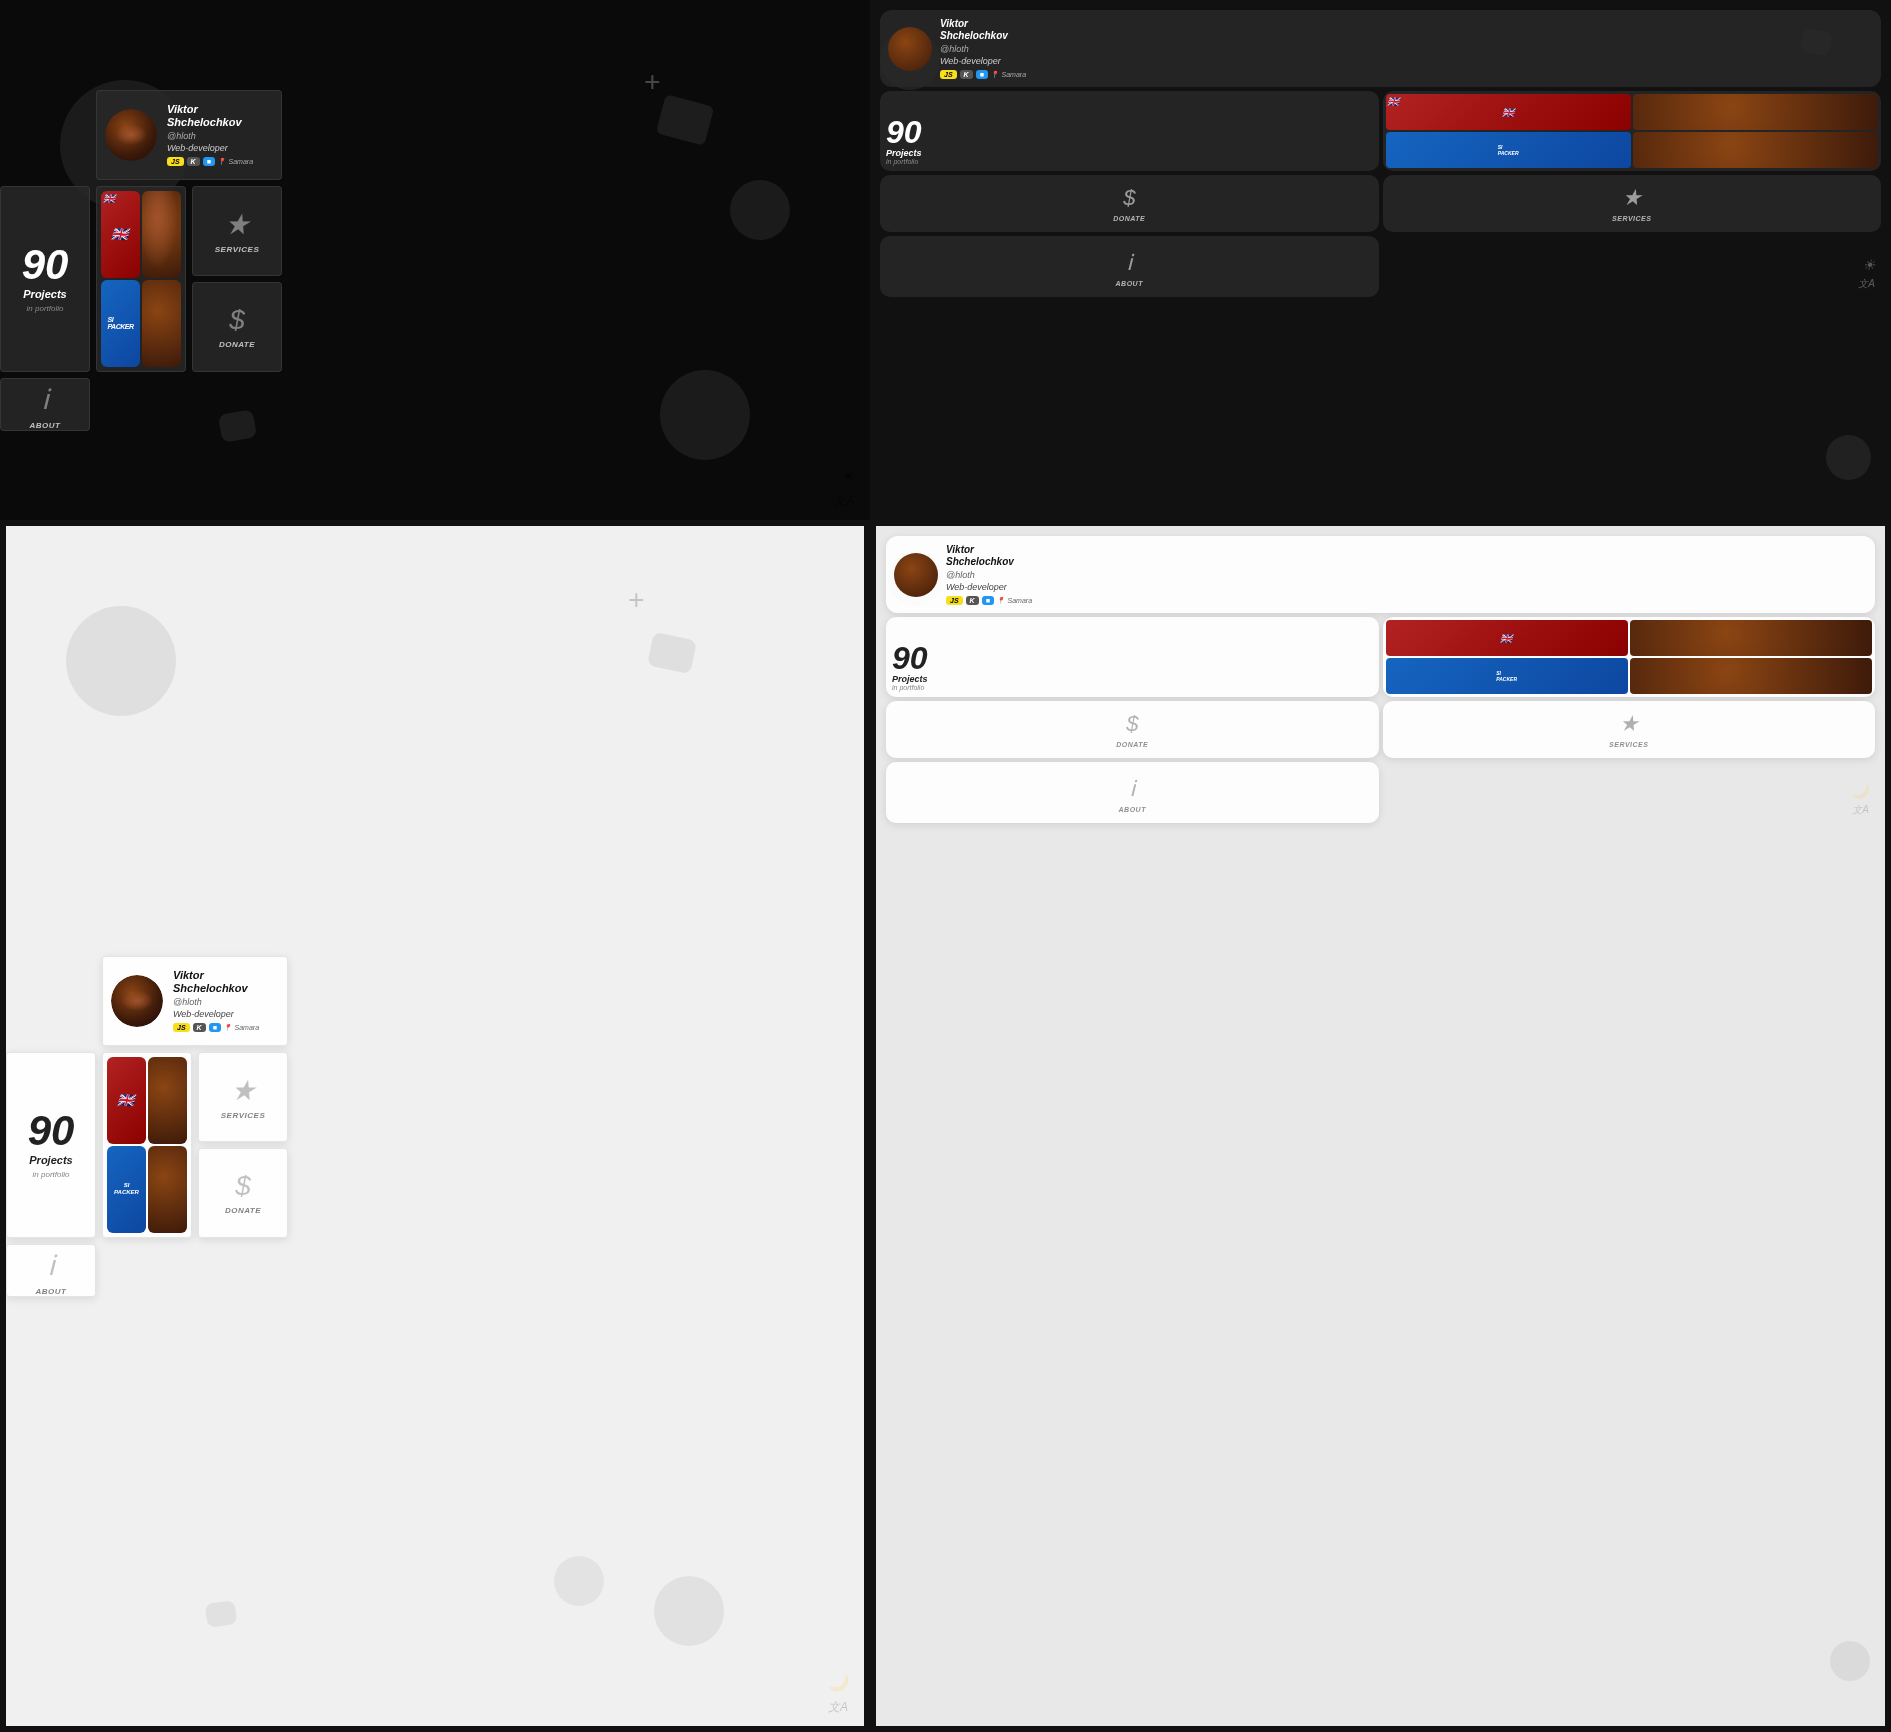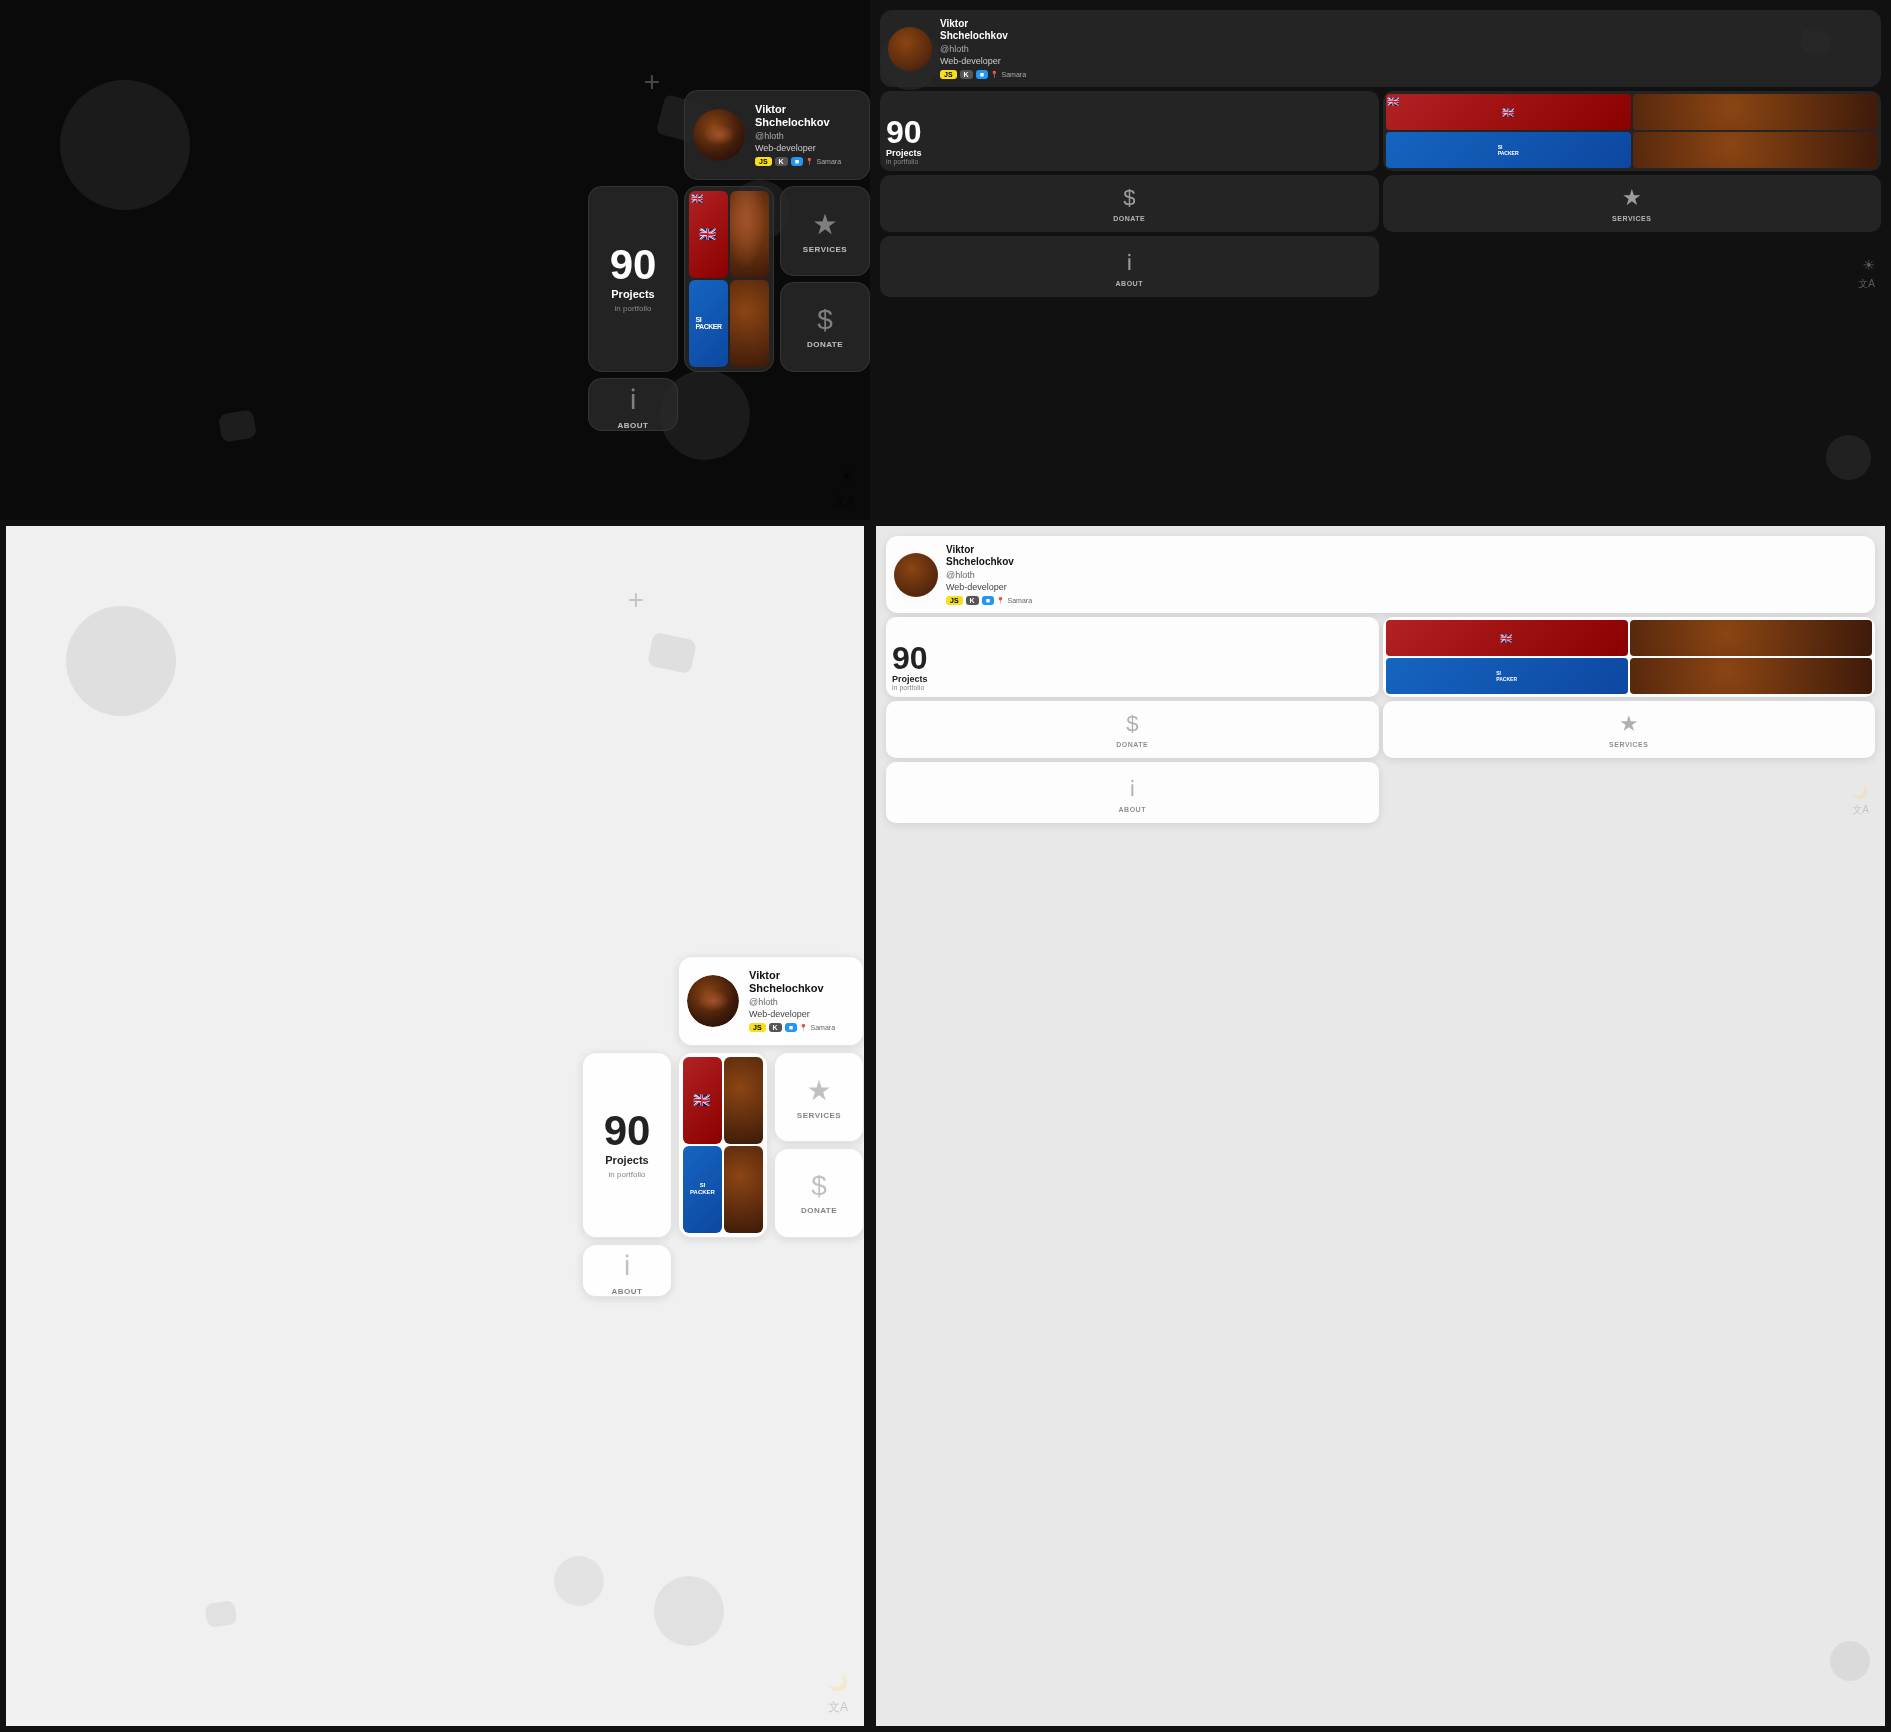--- a/index.html
+++ b/index.html
@@ -14,21 +14,22 @@
       overflow: hidden;
       font-family: -apple-system, BlinkMacSystemFont, 'Segoe UI', sans-serif;
     }
 
     
     .quadrant {
       position: relative;
       overflow: hidden;
       display: flex;
       align-items: center;
-      justify-content: flex-end;
+      justify-content: flex-start;
+      font-style: italic;
     }
 
     .dark-bg { background: #0a0a0a; }
     .light-bg { background: #f0f0f0; border: 6px solid #111; }
     .dark-side { background: #111; }
     .light-side { background: #e8e8e8; border: 6px solid #111; }
 
     
     .deco-circle {
       position: absolute;
@@ -63,21 +64,21 @@
     .card-grid {
       display: grid;
       grid-template-columns: 90px 90px 90px;
       grid-template-rows: 90px 90px 90px;
       gap: 6px;
       position: relative;
       z-index: 10;
     }
 
     .card {
-      border-radius: 14px;
+      border-radius: 4px;
       display: flex;
       flex-direction: column;
       align-items: center;
       justify-content: center;
       cursor: pointer;
       position: relative;
       overflow: hidden;
     }
 
     .dark-bg .card, .dark-side .card {

